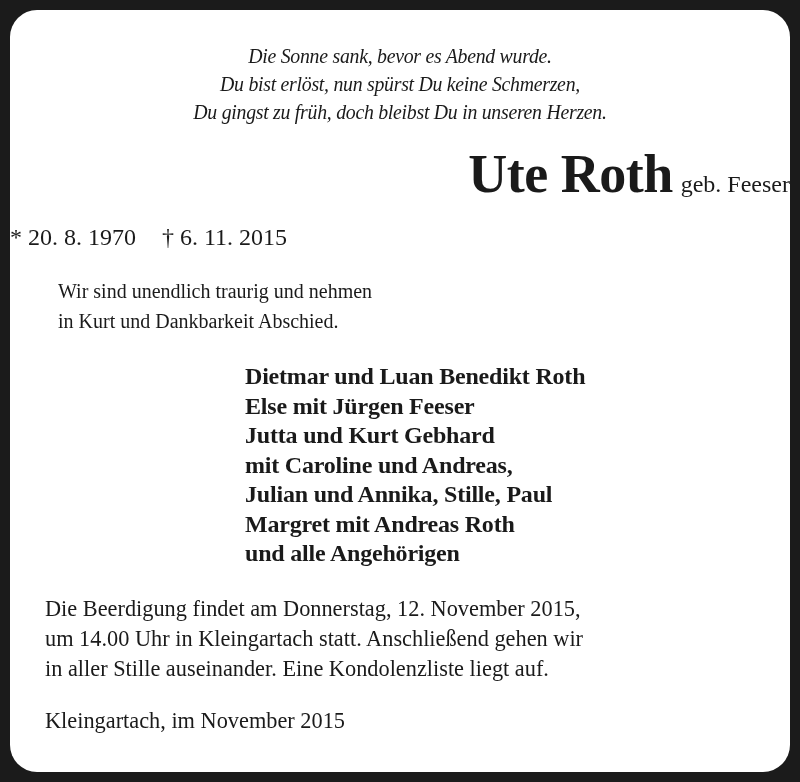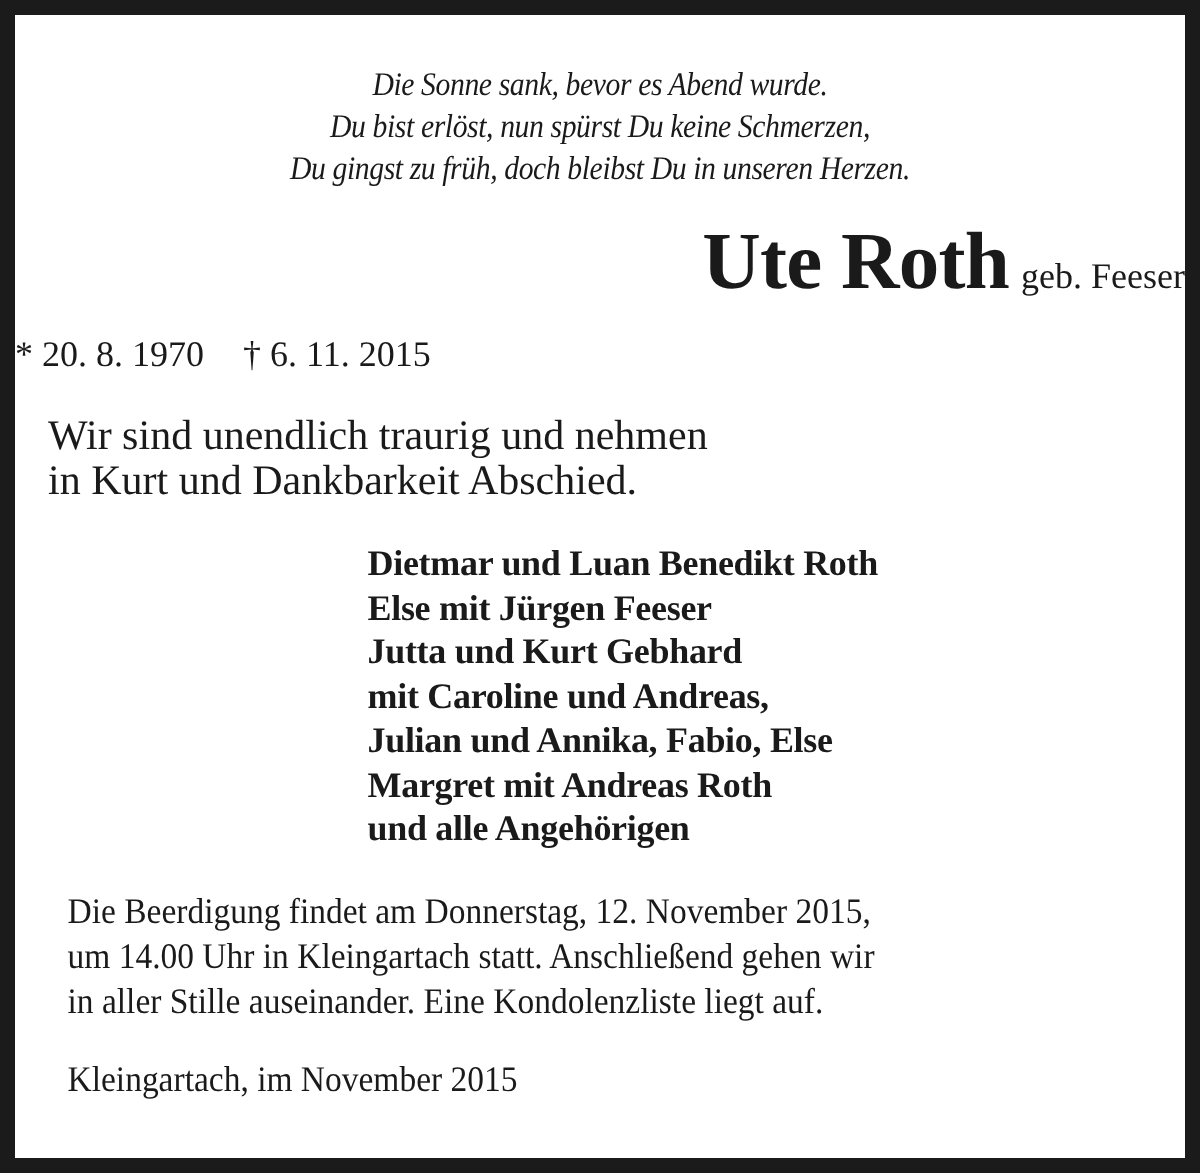--- a/index.html
+++ b/index.html
@@ -21,20 +21,21 @@
     }
     .panel {
       position: absolute;
       left: 10px;
       top: 10px;
       width: 780px;
       height: 762px;
       background: #ffffff;
       color: #1a1a1a;
       font-family: "Liberation Serif", "DejaVu Serif", serif;
+      border-radius: 27px;
     }
     .poem {
       position: absolute;
       left: 0;
       top: 32px;
       width: 780px;
       text-align: center;
       font-style: italic;
       font-size: 22px;
       line-height: 28px;
@@ -69,23 +70,23 @@
       width: 780px;
       text-align: left;
       font-size: 24px;
       line-height: 30px;
       white-space: nowrap;
     }
     .dates .sep { display: inline-block; width: 26px; }
 
     .intro {
       position: absolute;
-      left: 22px;
+      left: 48px;
       top: 266px;
-      font-size: 28px;
+      font-size: 20px;
       line-height: 30px;
       white-space: nowrap;
     }
     .mourners {
       position: absolute;
       left: 235px;
       top: 352px;
       font-weight: bold;
       font-size: 24px;
       line-height: 29.5px;
@@ -136,21 +137,21 @@
     <div class="intro">
       <div>Wir sind unendlich traurig und nehmen</div>
       <div>in Kurt und Dankbarkeit Abschied.</div>
     </div>
 
     <div class="mourners">
       <div>Dietmar und Luan Benedikt Roth</div>
       <div>Else mit Jürgen Feeser</div>
       <div>Jutta und Kurt Gebhard</div>
       <div>mit Caroline und Andreas,</div>
-      <div>Julian und Annika, Fabio, Else</div>
+      <div>Julian und Annika, Stille, Paul</div>
       <div>Margret mit Andreas Roth</div>
       <div>und alle Angehörigen</div>
     </div>
 
     <div class="funeral">
       <div>Die Beerdigung findet am Donnerstag, 12. November 2015,</div>
       <div>um 14.00 Uhr in Kleingartach statt. Anschließend gehen wir</div>
       <div>in aller Stille auseinander. Eine Kondolenzliste liegt auf.</div>
     </div>
 

